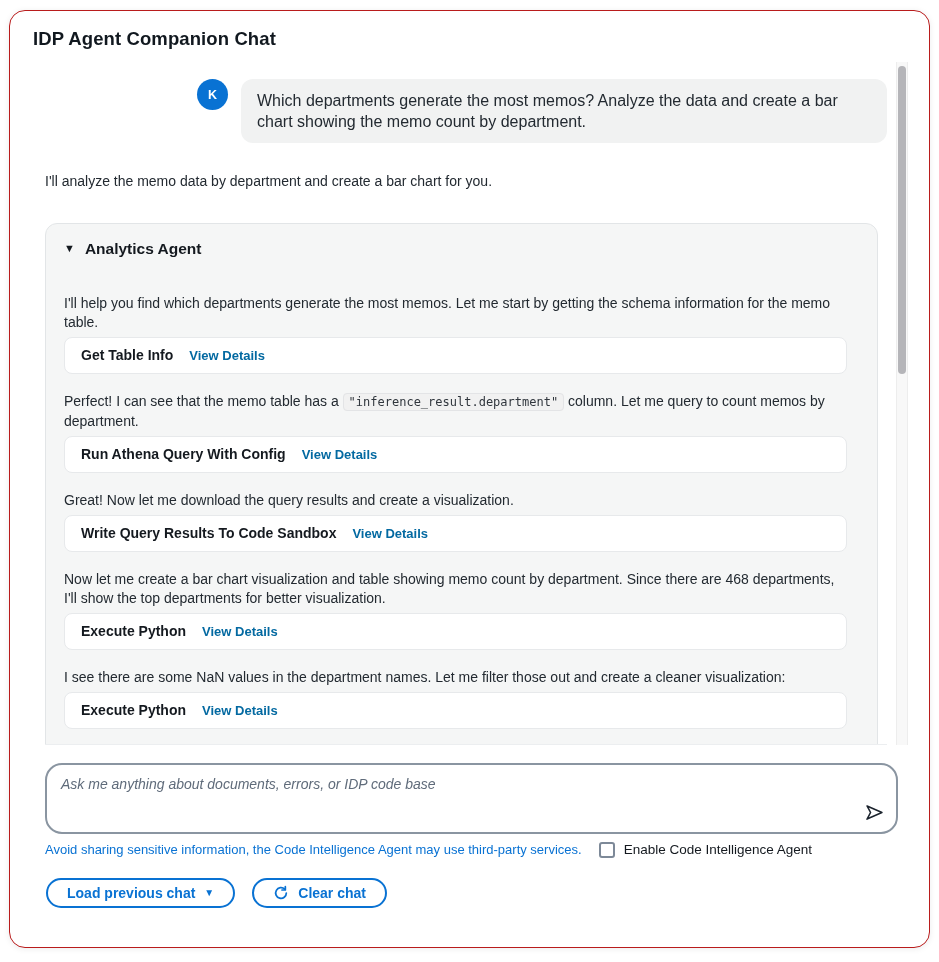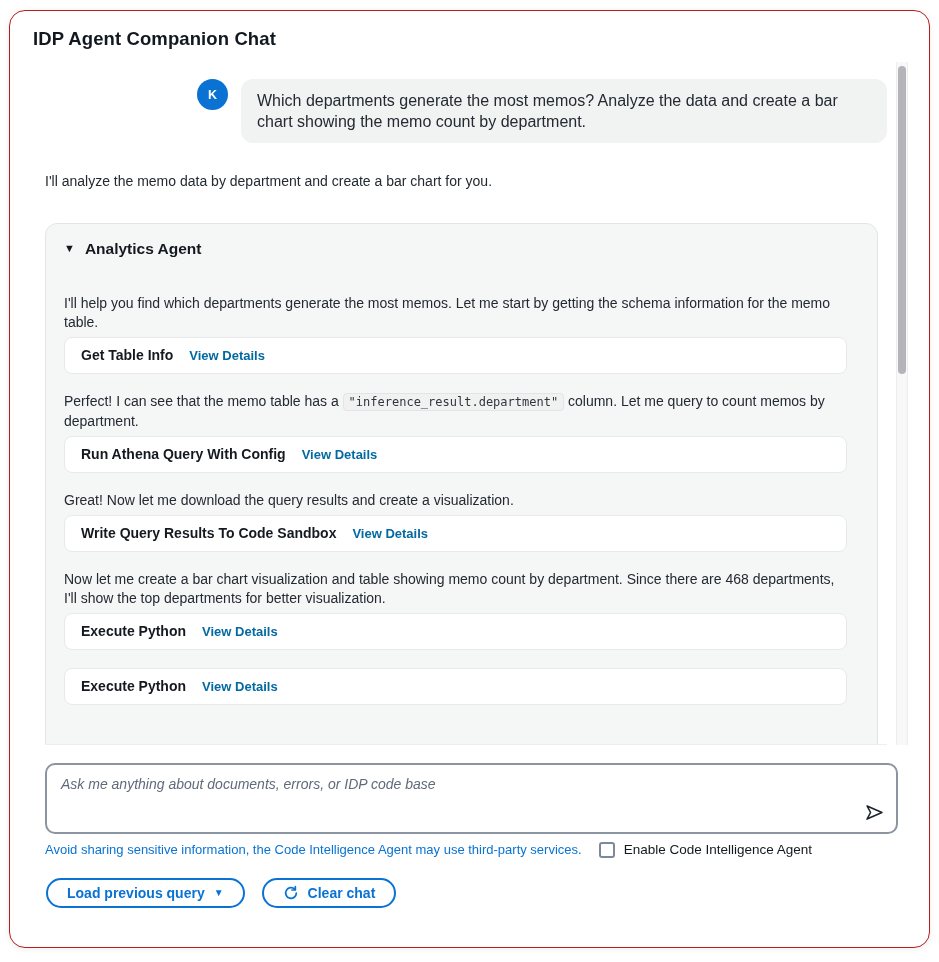--- a/index.html
+++ b/index.html
@@ -61,21 +61,21 @@
   .tool-card{
     width:783px; background:#fff; border:1px solid #e7e9eb; border-radius:8px;
     padding:7px 16px; display:flex; align-items:center; gap:16px; margin-bottom:18px;
   }
   .tool-name{ font-size:14px; font-weight:700; color:#14191f; line-height:21px; }
   .view-details{ font-size:13px; font-weight:700; color:#0369a1; text-decoration:none; cursor:pointer; line-height:21px;text-align:center; }
 
   
   .composer{
     position:absolute; left:35px; top:752px; width:853px; height:71px;
-    border:2px solid #8a95a1; border-radius:10px; background:#fff;
+    border:2px solid #8a95a1; border-radius:17px; background:#fff;
   }
   .composer textarea{
     position:absolute; inset:0; width:100%; height:100%; border:none; outline:none; resize:none;
     border-radius:8px; padding:11px 40px 11px 14px;
     font-family:"Liberation Sans", sans-serif; font-size:14px; color:#232a31; background:transparent;
   }
   .composer textarea::placeholder{ font-style:italic; color:#5f6b7a; opacity:1; }
   .send-btn{
     position:absolute; right:8px; bottom:6px; width:28px; height:28px;
     background:transparent; border:none; cursor:pointer; display:flex; align-items:center; justify-content:center;
@@ -137,20 +137,21 @@
         <span class="tool-name">Write Query Results To Code Sandbox</span>
         <a class="view-details">View Details</a>
       </div>
 
       <p class="step-text spaced">Now let me create a bar chart visualization and table showing memo count by department. Since there are 468 departments, I'll show the top departments for better visualization.</p>
       <div class="tool-card">
         <span class="tool-name">Execute Python</span>
         <a class="view-details">View Details</a>
       </div>
 
+      <p class="step-text spaced">I see there are some NaN values in the department names. Let me filter those out and create a cleaner visualization:</p>
       <div class="tool-card">
         <span class="tool-name">Execute Python</span>
         <a class="view-details">View Details</a>
       </div>
     </div>
   </div>
 
   <div class="scroll-track">
     <div class="scroll-thumb"></div>
   </div>
@@ -167,21 +168,21 @@
   <div class="note-row">
     <span class="disclaimer">Avoid sharing sensitive information, the Code Intelligence Agent may use third-party services.</span>
     <label class="cia-toggle">
       <span class="checkbox"></span>
       <span class="cia-label">Enable Code Intelligence Agent</span>
     </label>
   </div>
 
   <div class="actions-row">
     <button class="pill-btn">
-      <span>Load previous query</span>
+      <span>Load previous chat</span>
       <span class="caret-down">▼</span>
     </button>
     <button class="pill-btn">
       <svg width="16" height="16" viewBox="0 0 24 24" fill="none" stroke="#0972d3" stroke-width="2.6" stroke-linecap="round" stroke-linejoin="round">
         <path d="M20 12a8 8 0 1 1-2.4-5.7"></path>
         <polyline points="18.5 2.5 18.5 7.5 13.5 7.5"></polyline>
       </svg>
       <span>Clear chat</span>
     </button>
   </div>

